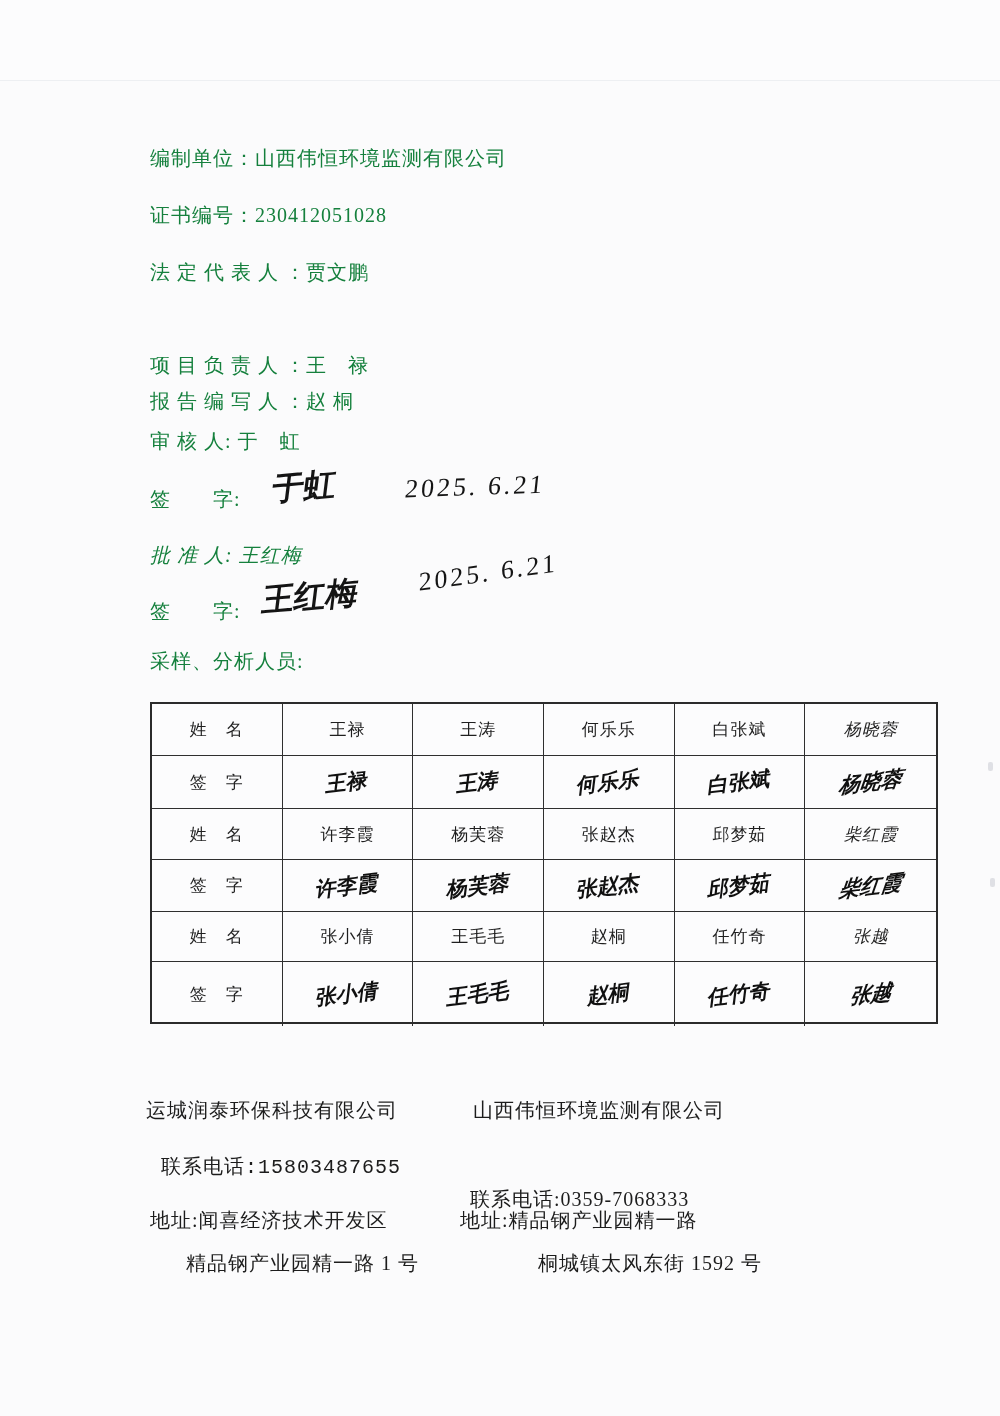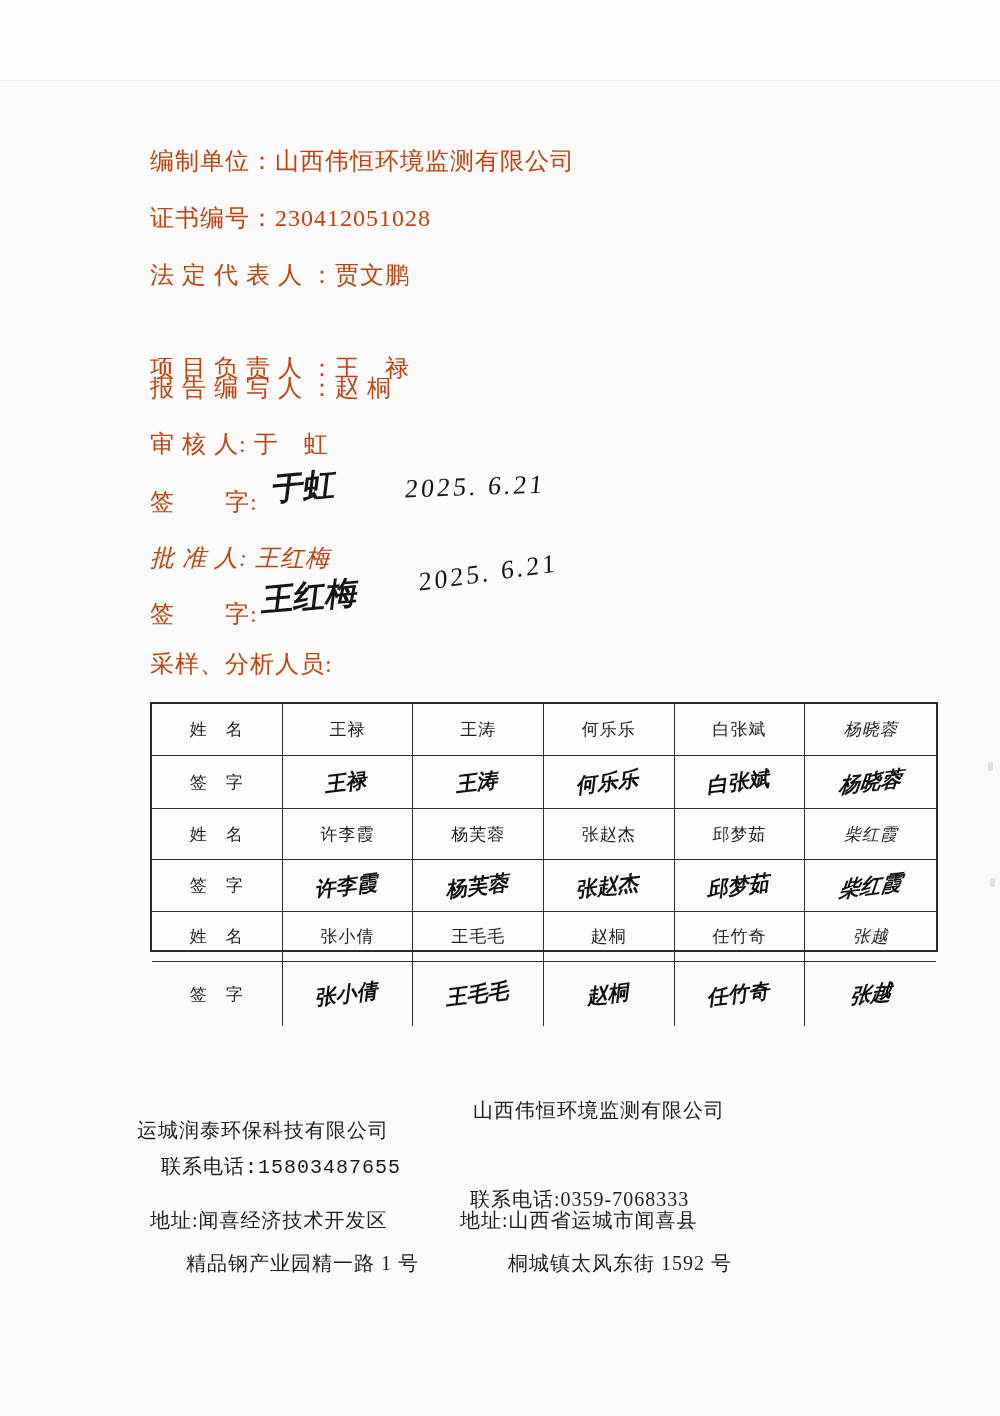--- a/index.html
+++ b/index.html
@@ -8,33 +8,33 @@
     background:#fbfbfc;
     font-family:"Liberation Serif","DejaVu Serif",serif;
     color:#1f1f1f;
   }
   .scan-top{
     position:absolute;left:0;top:0;width:1000px;height:80px;
     background:#fcfcfd;border-bottom:1px solid #edeff2;
   }
   .line{
     position:absolute;left:150px;white-space:nowrap;
-    font-size:24px;letter-spacing:1px;color:#c2410c;
+    font-size:20px;letter-spacing:1px;color:#15803d;
   }
   .label{letter-spacing:1px;}
   .hand{
     position:absolute;display:inline-block;white-space:nowrap;
     color:#141414;font-weight:600;
     transform:rotate(-5deg) skewX(-12deg);
   }
   .hand-sig{font-size:32px;}
   .hand-date{font-size:26px;font-weight:500;letter-spacing:3px;transform:rotate(-2deg) skewX(-8deg);}
   .hand-date2{font-size:26px;font-weight:500;letter-spacing:3px;transform:rotate(-8deg) skewX(-8deg);}
   .staff-table{
-    position:absolute;left:150px;top:702px;width:788px;height:250px;
+    position:absolute;left:150px;top:702px;width:788px;height:322px;
     display:grid;
     grid-template-columns:repeat(6,1fr);
     grid-template-rows:52px 53px 51px 52px 50px 64px;
     border:2px solid #2b2b2b;background:#fcfcfd;
     box-sizing:border-box;
   }
   .cell{
     border-right:1.5px solid #2f2f2f;border-bottom:1.5px solid #2f2f2f;
     display:flex;align-items:center;justify-content:center;
     font-size:17px;letter-spacing:1px;overflow:visible;
@@ -58,21 +58,21 @@
 <div class="scan-top"></div>
 
 <div class="line" style="top:145px;"><span class="label">编制单位：</span><span>山西伟恒环境监测有限公司</span></div>
 
 <div class="line" style="top:202px;"><span class="label">证书编号：</span><span>230412051028</span></div>
 
 <div class="line" style="top:259px;"><span class="label">法 定 代 表 人 ：</span><span>贾文鹏</span></div>
 
 <div class="line" style="top:316px;margin-top:36px;"><span class="label">项 目 负 责 人 ：</span><span>王　禄</span></div>
 
-<div class="line" style="top:372px;"><span class="label">报 告 编 写 人 ：</span><span>赵 桐</span></div>
+<div class="line" style="top:388px;"><span class="label">报 告 编 写 人 ：</span><span>赵 桐</span></div>
 
 <div class="line" style="top:428px;"><span class="label">审 核 人:</span> <span>于　虹</span></div>
 
 <div class="line" style="top:486px;"><span class="label">签　　字:</span></div>
 <span class="hand hand-sig" style="left:272px;top:465px;">于虹</span>
 <span class="hand hand-date" style="left:405px;top:472px;">2025. 6.21</span>
 
 <div class="line" style="top:542px;font-style:italic;"><span class="label">批 准 人:</span> <span>王红梅</span></div>
 
 <div class="line" style="top:598px;"><span class="label">签　　字:</span></div>
@@ -149,26 +149,26 @@
       <span class="tsig">赵桐</span>
     </div>
   <div class="cell last-row">
       <span class="tsig">任竹奇</span>
     </div>
   <div class="cell last-row">
       <span class="tsig">张越</span>
     </div>
 </div>
 
-<div class="footer-line" style="left:137px;top:1097px;margin-top:20px;">运城润泰环保科技有限公司</div>
+<div class="footer-line" style="left:146px;top:1097px;">运城润泰环保科技有限公司</div>
 <div class="footer-line" style="left:473px;top:1097px;">山西伟恒环境监测有限公司</div>
 
 <div class="footer-line" style="left:161px;top:1153px;font-family:Liberation Mono, monospace;">联系电话:15803487655</div>
 <div class="footer-line" style="left:470px;top:1186px;">联系电话:0359-7068333</div>
 
 <div class="footer-line" style="left:150px;top:1207px;">地址:闻喜经济技术开发区</div>
-<div class="footer-line" style="left:460px;top:1207px;">地址:山西省运城市闻喜县</div>
+<div class="footer-line" style="left:460px;top:1207px;">地址:精品钢产业园精一路</div>
 
 <div class="footer-line" style="left:186px;top:1250px;">精品钢产业园精一路 1 号</div>
-<div class="footer-line" style="left:508px;top:1250px;text-align:right;">桐城镇太风东街 1592 号</div>
+<div class="footer-line" style="left:538px;top:1250px;text-align:right;">桐城镇太风东街 1592 号</div>
 
 <div class="artifact" style="left:988px;top:762px;"></div>
 <div class="artifact" style="left:990px;top:878px;"></div>
 
 </body></html>

